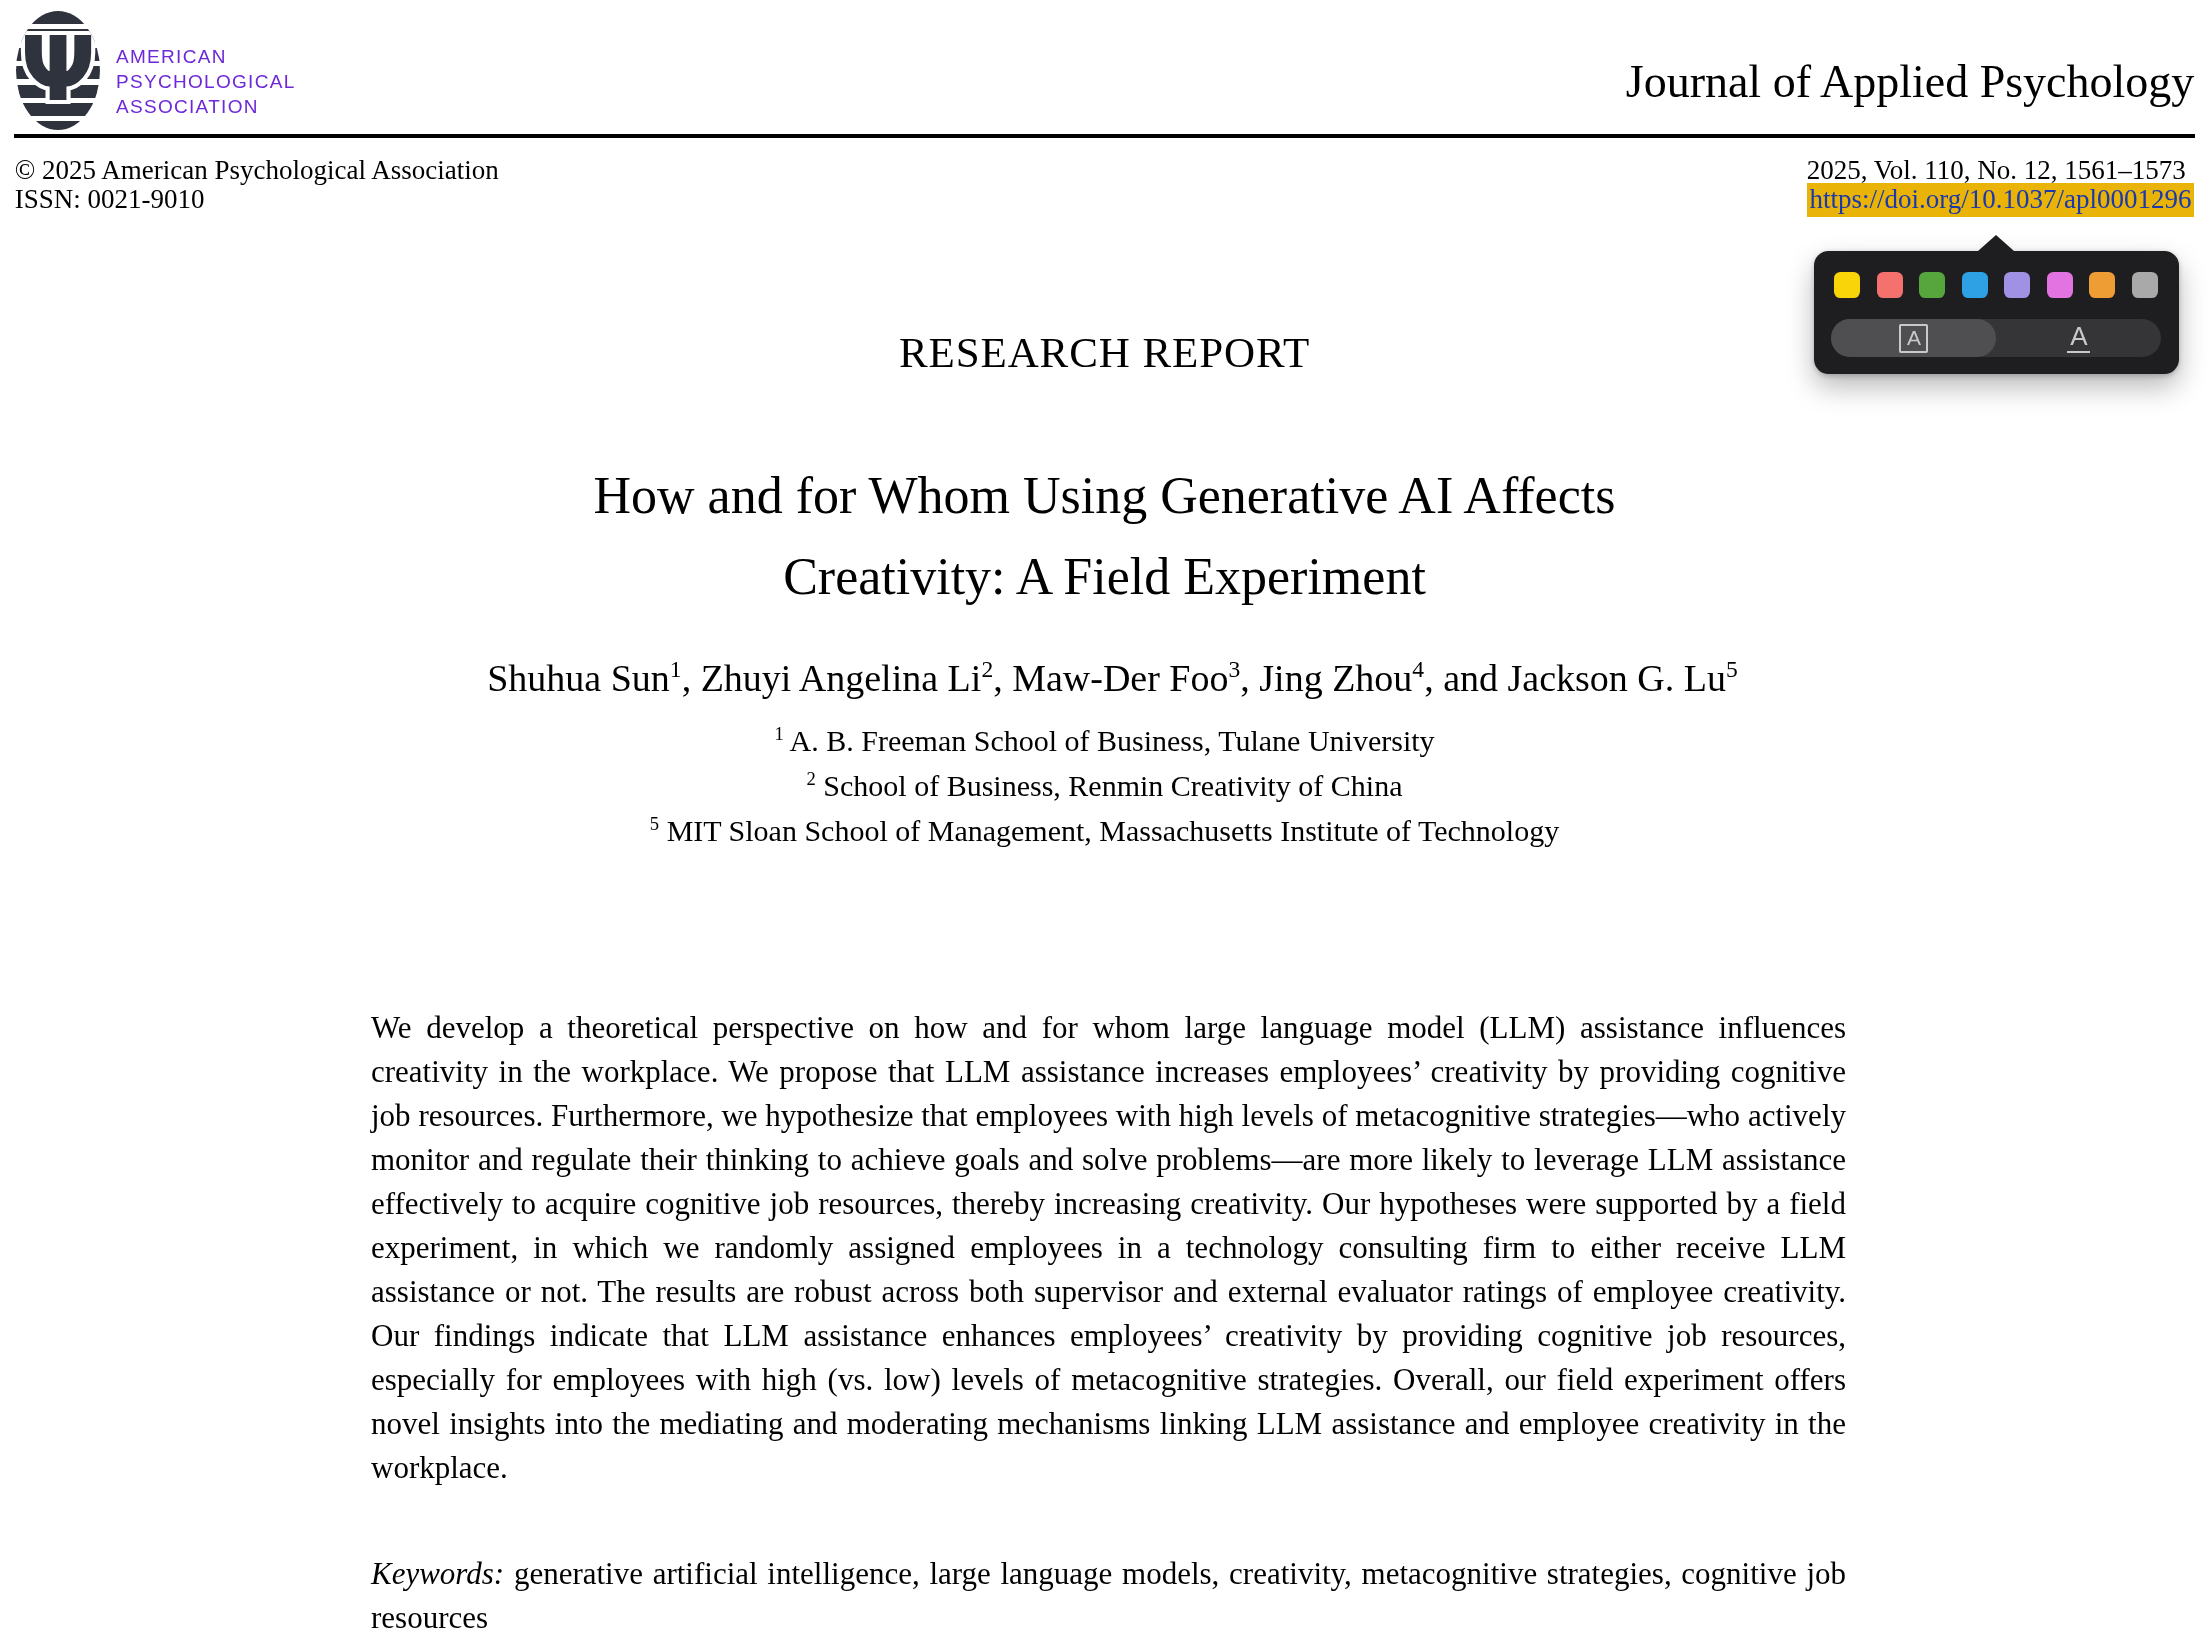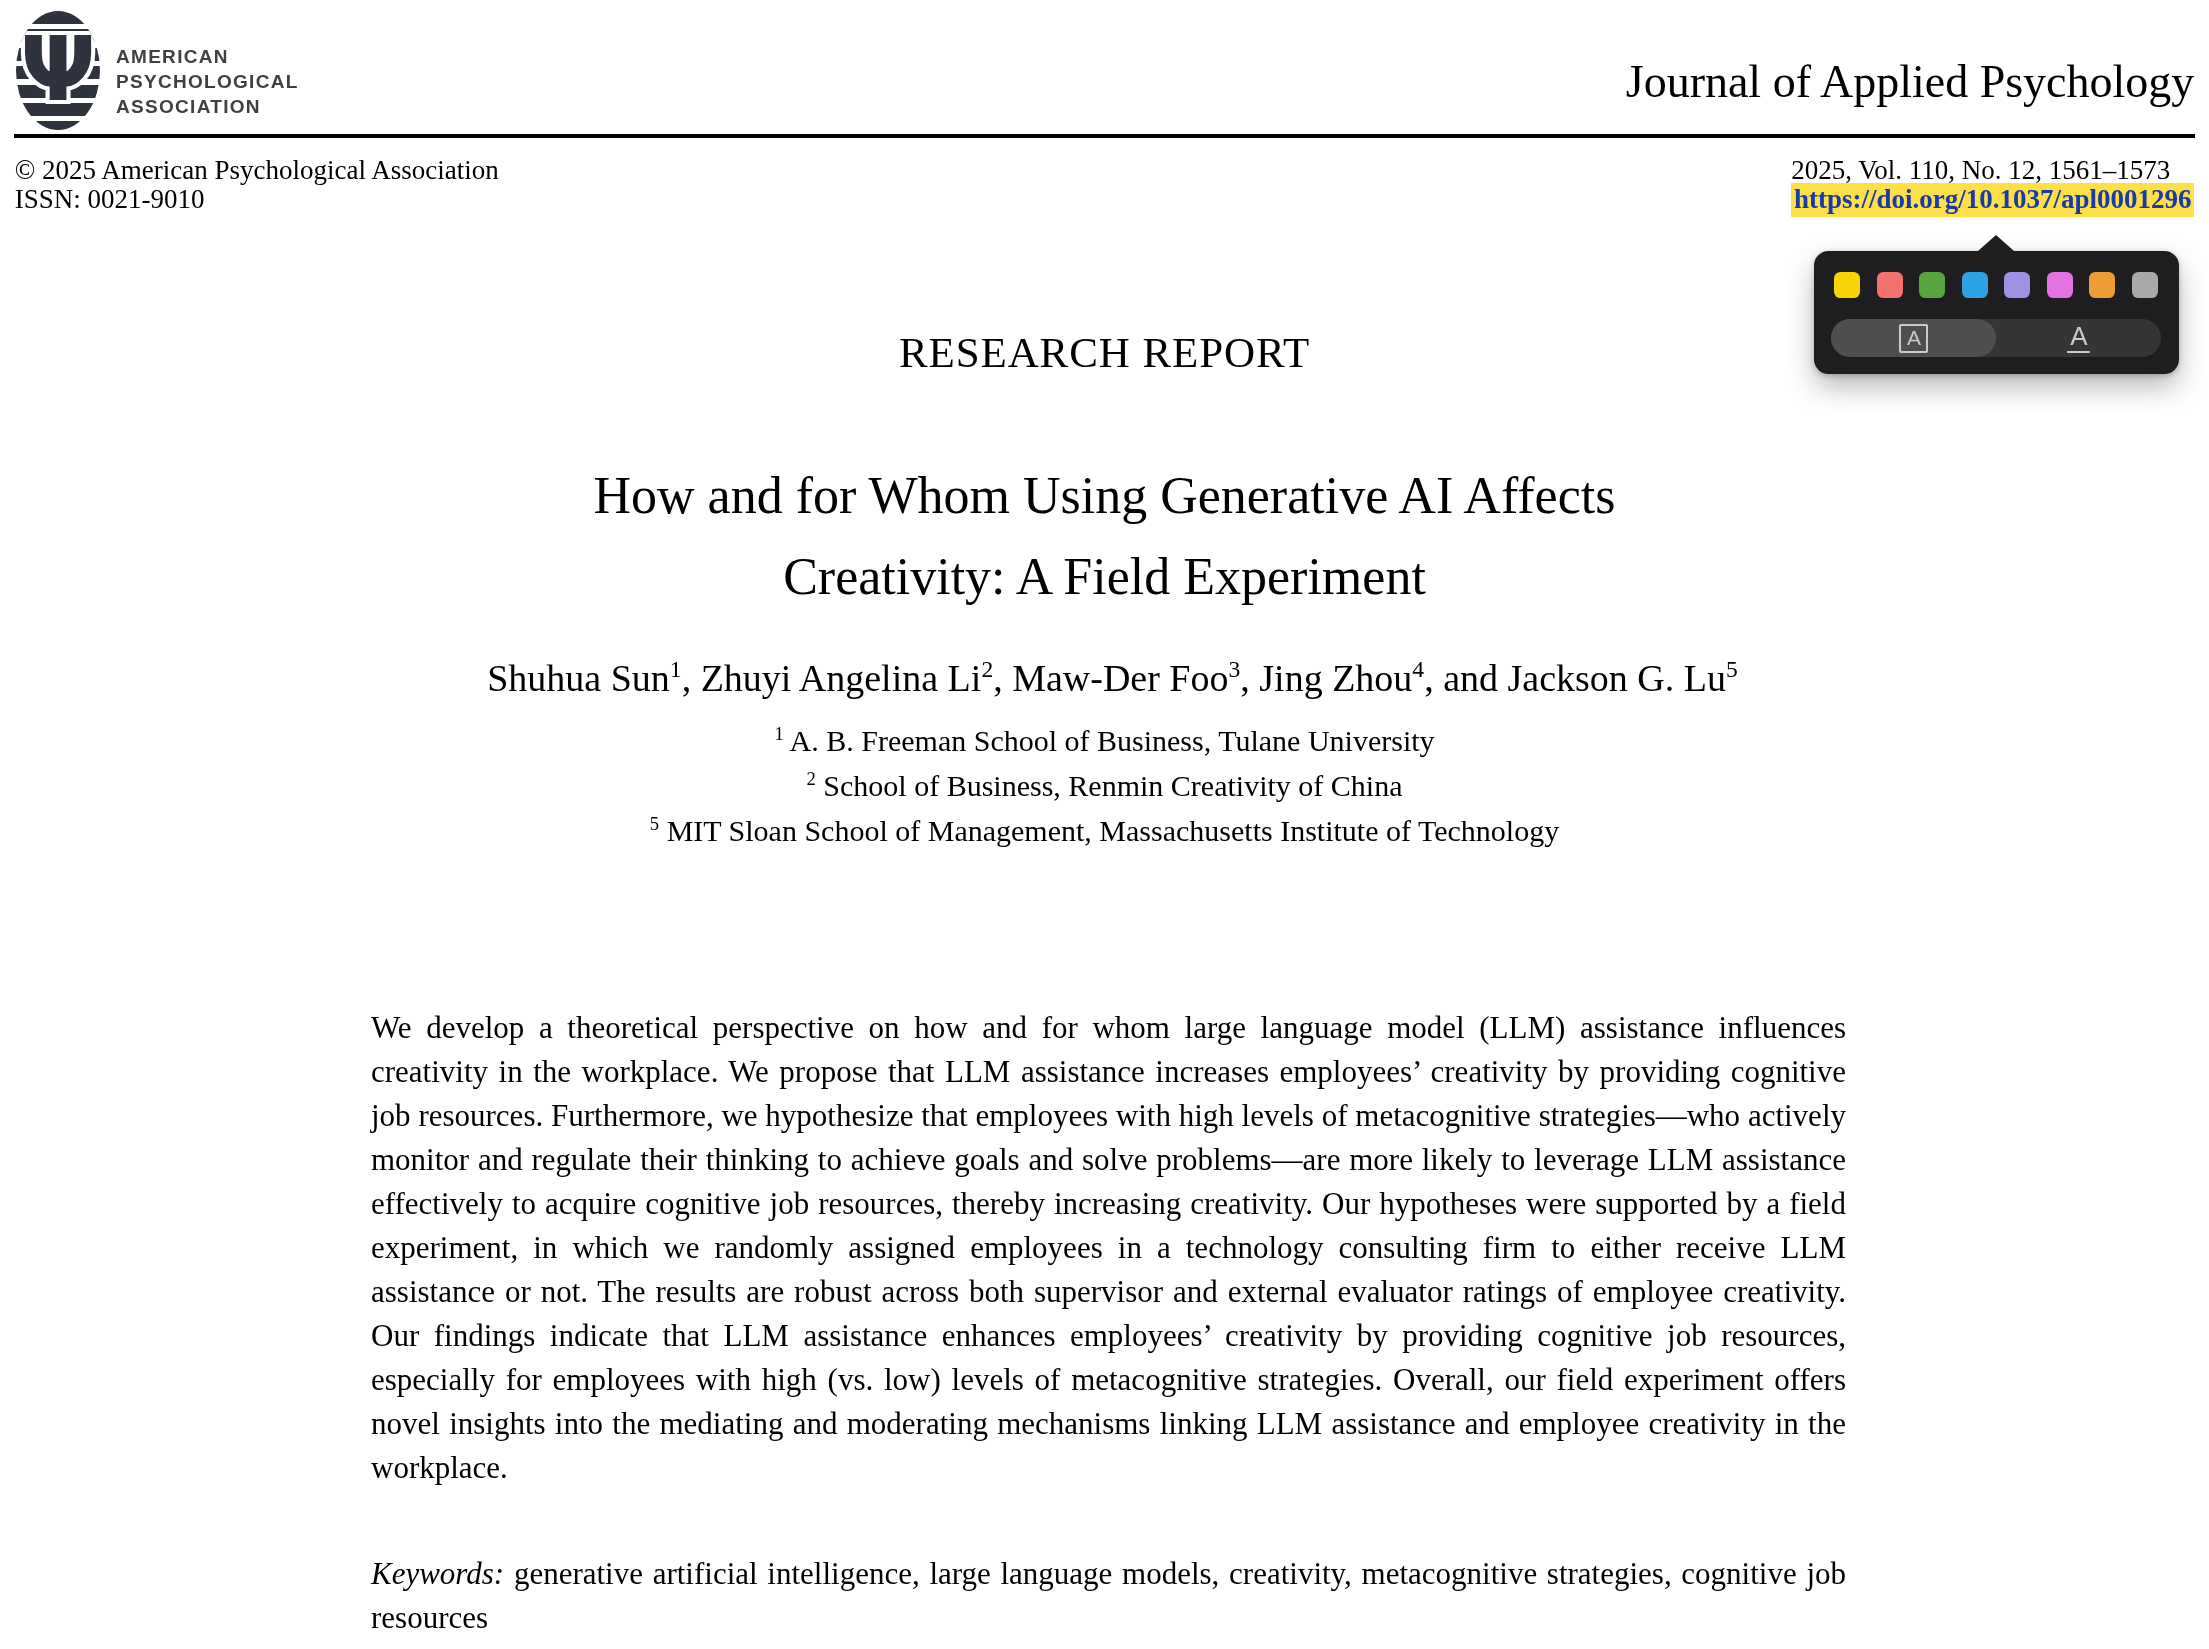--- a/index.html
+++ b/index.html
@@ -10,35 +10,34 @@
 
   
   .apa-logo-ellipse {
     position:absolute; left:15.6px; top:11px; width:84px; height:119px;
     border-radius:50%;
     background:repeating-linear-gradient(to bottom, #2f333e 0px 13px, #ffffff 13px 18.4px);
     overflow:hidden;
   }
   .apa-wordmark {
     position:absolute; left:116px; top:44px;
-    font-family:"Liberation Sans", sans-serif; font-weight:bold;
-    font-size:19px; line-height:25px; letter-spacing:1.3px; color:#404040;
+    font-family:"Liberation Sans", sans-serif; font-weight:normal;
+    font-size:19px; line-height:25px; letter-spacing:1.3px; color:#6d28d9;
   }
   .journal-title {
     position:absolute; right:14.7px; top:59px; font-size:46px; line-height:1;
     white-space:nowrap;
   }
   .header-rule { position:absolute; left:13.8px; right:13.8px; top:134px; height:3.7px; background:#000; }
 
   .meta-left  { position:absolute; left:14.7px;  top:156px; font-size:27px; line-height:29px; }
   .meta-right { position:absolute; right:14.7px; top:156px; font-size:27px; line-height:29px; text-align:left; }
   .doi-link {
-    color:#1939ac; background:#fde047; padding:0.9px 2.8px 2.8px 2.8px; text-decoration:none;
+    color:#1939ac; background:#eab308; padding:0.9px 2.8px 2.8px 2.8px; text-decoration:none;
     cursor:pointer;
-    font-weight:bold;
   }
 
   
   .popup {
     position:absolute; left:1814px; top:251px; width:365px; height:123px;
     background:#1e1e20; border-radius:14.7px;
     box-shadow:0 13px 27.5px rgba(0,0,0,0.28), 0 1.8px 5.5px rgba(0,0,0,0.20);
   }
   .popup-arrow {
     position:absolute; left:164px; top:-15.6px; width:0; height:0;

